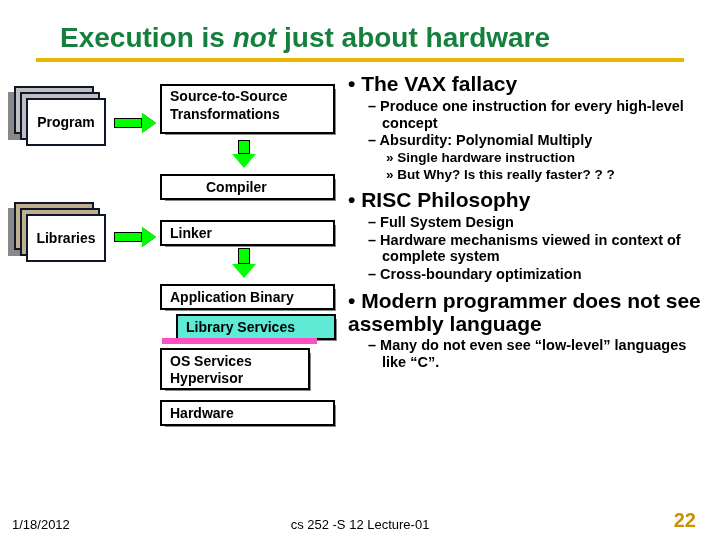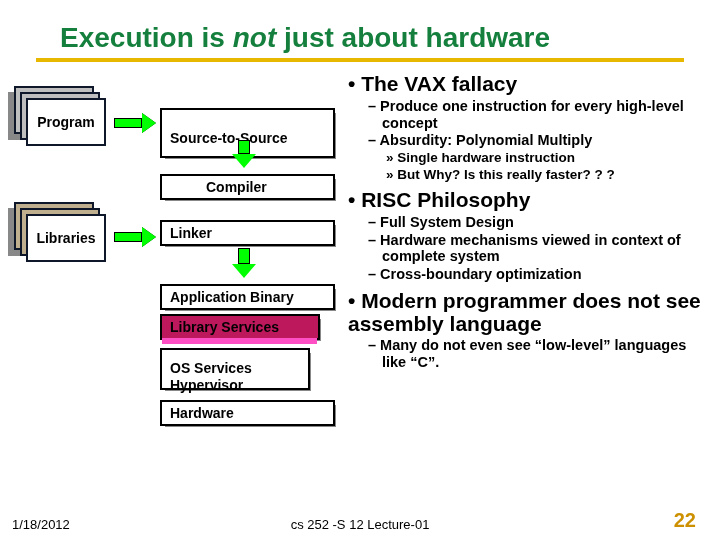--- a/index.html
+++ b/index.html
@@ -65,21 +65,21 @@
     white-space: nowrap;
   }
   .box.shadowed::before {
     content:"";
     position:absolute;
     top:3px; left:3px;
     width:100%; height:100%;
     background:#888;
     z-index:-1;
   }
-  .box.yellow { background: #be185d; }
+  .box.yellow { background: #5eead4; margin-left: 16px; }
   
   .bullets { position: absolute; top: 70px; left: 348px; width: 360px; height: 430px; }
   .h1bul { font-size: 21px; font-weight: bold; margin: 2px 0 2px 0; }
   .h1bul::before { content:"\2022  "; }
   .h2bul { font-size: 14.5px; font-weight: bold; margin: 1px 0 1px 20px; text-indent: -14px; padding-left: 14px; line-height: 1.15; }
   .h2bul::before { content:"\2013  "; }
   .h3bul { font-size: 13.5px; font-weight: bold; margin: 1px 0 1px 38px; text-indent: -14px; padding-left: 14px; line-height: 1.15;}
   .h3bul::before { content:"\00BB  "; }
   .ital { }
   
@@ -104,22 +104,23 @@
     <div class="sheet" style="top:0; left:16px;">
       <span>Program</span>
     </div>
   </div>
 
   <div class="arrowH" style="top:48px; left:104px;">
     <div class="shaft" style="width:28px;"></div>
       <div class="head" style="left:28px;"></div>
   </div>
 
-  <div class="box shadowed" style="top:14px; left:150px; width:175px; height:50px; line-height:1.25; padding-top:20px;margin-top:24px;">
+  <div class="box shadowed" style="top:14px; left:150px; width:175px; height:50px; line-height:1.25; padding-top:2px;">
     <span>Source-to-Source</span><br>
+    <span>Transformations</span>
   </div>
 
   <div class="arrowV" style="top:70px; left:228px;">
     <div class="shaft" style="height:14px;"></div>
       <div class="head" style="top:14px;"></div>
   </div>
 
   <div class="box shadowed" style="top:104px; left:150px; width:175px;padding-left:44px;">
     <span>Compiler</span>
   </div>
@@ -146,21 +147,21 @@
   </div>
 
   <div class="box shadowed" style="top:214px; left:150px; width:175px;">
     <span>Application Binary</span>
   </div>
   <div class="box yellow shadowed" style="top:244px; left:150px; width:160px;">
     <span>Library Services</span>
   </div>
 
   <div style="position:absolute; top:268px; left:152px; width:155px; height:6px; background:#ff4fc4;"></div>
-  <div class="box shadowed" style="top:278px; left:150px; width:150px; height:42px; line-height:1.2; padding-top:10px;">
+  <div class="box shadowed" style="top:278px; left:150px; width:150px; height:42px; line-height:1.2; padding-top:3px;">
     <span>OS Services</span><br>
     <span>Hypervisor</span>
   </div>
   <div class="box shadowed" style="top:330px; left:150px; width:175px;">
     <span>Hardware</span>
   </div>
 </div>
 
 <div class="bullets">
   <div class="h1bul">The VAX fallacy</div>

